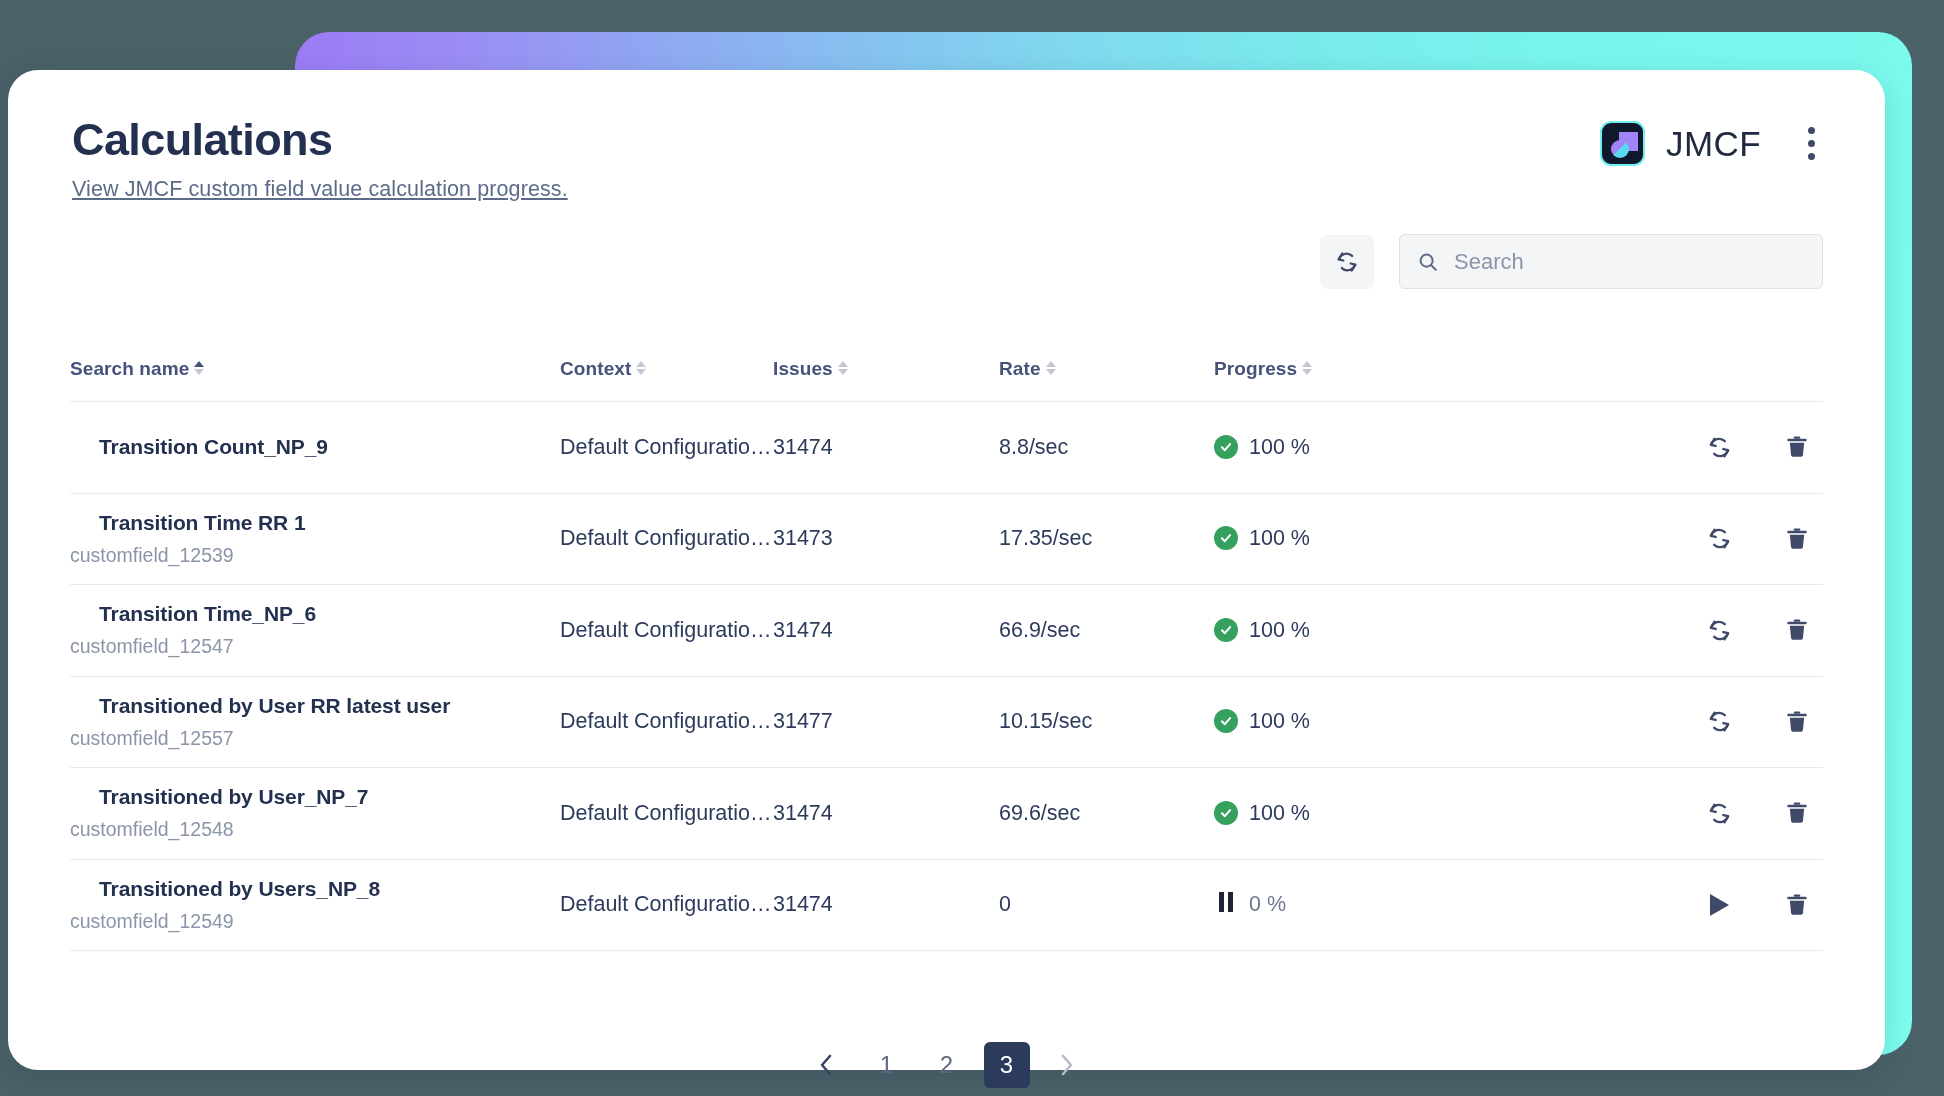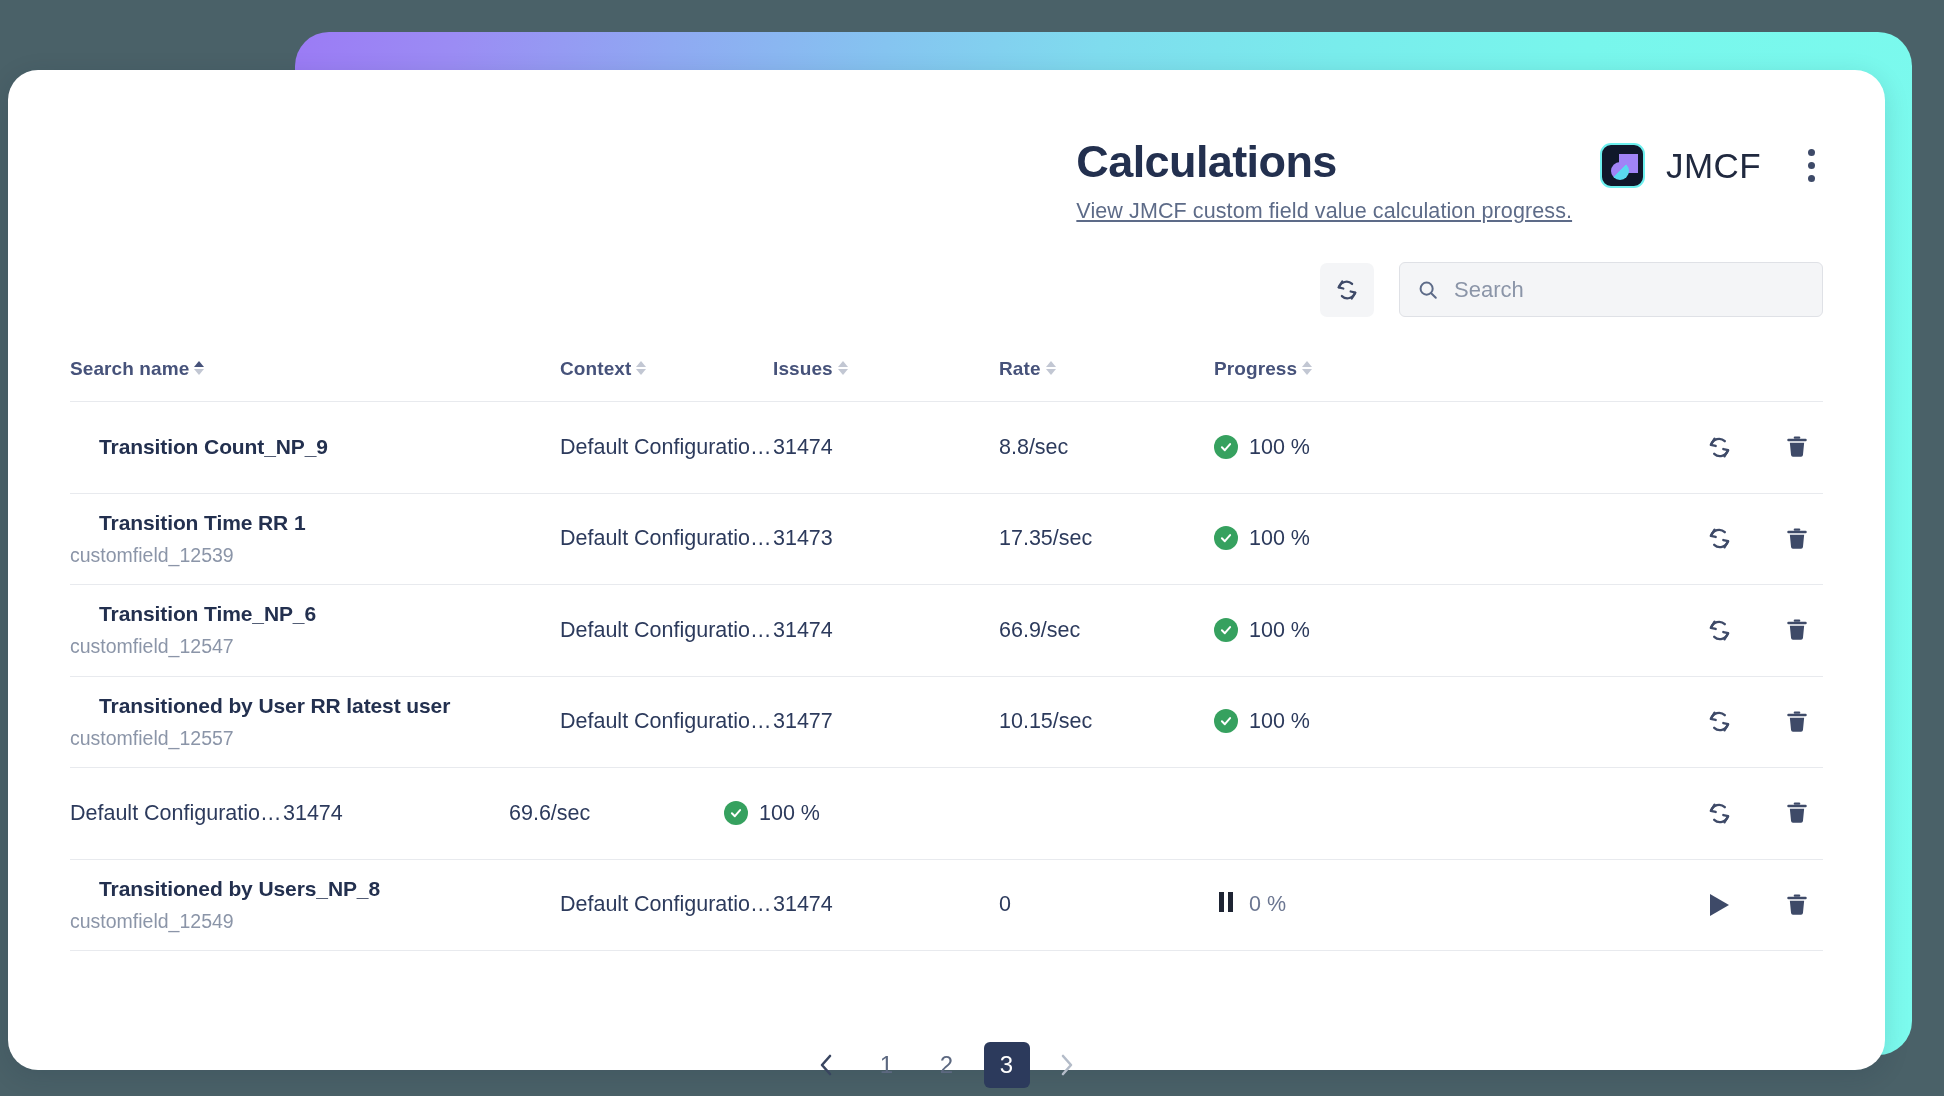--- a/index.html
+++ b/index.html
@@ -43,22 +43,22 @@
     background: #ffffff;
     border-radius: 30px;
     box-shadow: 0 6px 26px rgba(20,35,60,0.14);
     padding: 0 62px;
   }
 
   
   .panel-header {
     display: flex;
     align-items: flex-start;
-    justify-content: flex-end;
-    padding-top: 67px;
+    justify-content: space-between;
+    padding-top: 45px;
     gap: 28px;
   }
   .title-block { padding-left: 2px; }
   .page-title {
     font-size: 45px;
     font-weight: bold;
     color: #23304f;
     letter-spacing: -0.6px;
     line-height: 1.1;
   }
@@ -118,21 +118,21 @@
     width: 7px; height: 7px;
     border-radius: 50%;
     background: #3e4a68;
     display: block;
   }
 
   
   .toolbar {
     position: absolute;
     right: 62px;
-    top: 192px;
+    top: 164px;
     display: flex;
     align-items: center;
     gap: 25px;
   }
   .refresh-btn {
     width: 54px; height: 54px;
     border-radius: 7px;
     background: #f4f5f7;
     display: flex;
     align-items: center;
@@ -517,20 +517,24 @@
             <button class="icon-btn">
               <svg width="26" height="26" viewBox="0 0 24 24" fill="#3e4a68">
                 <rect x="3" y="4.4" width="18" height="2.3" rx="1.1"></rect>
                 <rect x="9" y="2.2" width="6" height="2.2" rx="0.9"></rect>
                 <path d="M5.4 8h13.2l-1.1 11.4a1.8 1.8 0 0 1-1.8 1.6H8.3a1.8 1.8 0 0 1-1.8-1.6z"></path>
               </svg>
             </button>
           </div>
         </div>
         <div class="trow tbody-row">
+          <div class="c-field">
+            <div class="field-name">Transitioned by User_NP_7</div>
+            <div class="field-key">customfield_12548</div>
+          </div>
           <div class="c-context cell-text">Default Configuration Sc…</div>
           <div class="c-issues cell-text">31474</div>
           <div class="c-rate cell-text">69.6/sec</div>
           <div class="c-progress progress-cell">
             <span class="check-icon">
               <svg width="14" height="14" viewBox="0 0 24 24" fill="none" stroke="#ffffff" stroke-width="3.4" stroke-linecap="round" stroke-linejoin="round">
                 <polyline points="5,12.5 10,17.5 19,7"></polyline>
               </svg>
             </span>
             <span class="pct">100 %</span>

